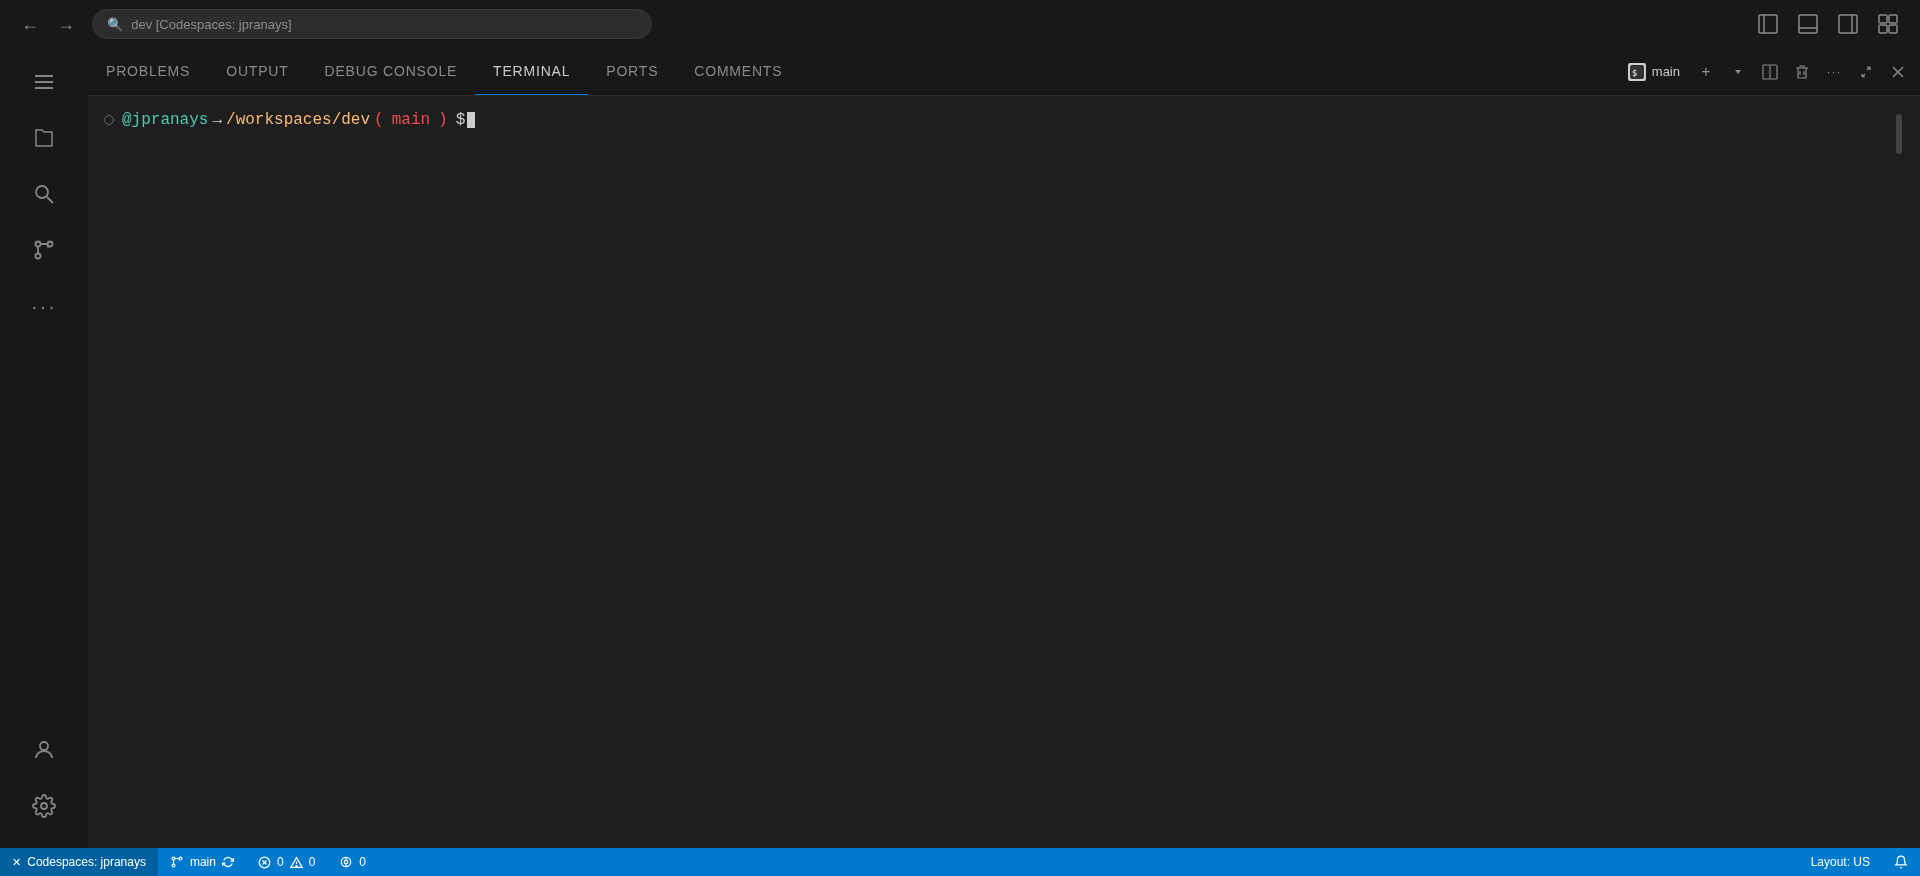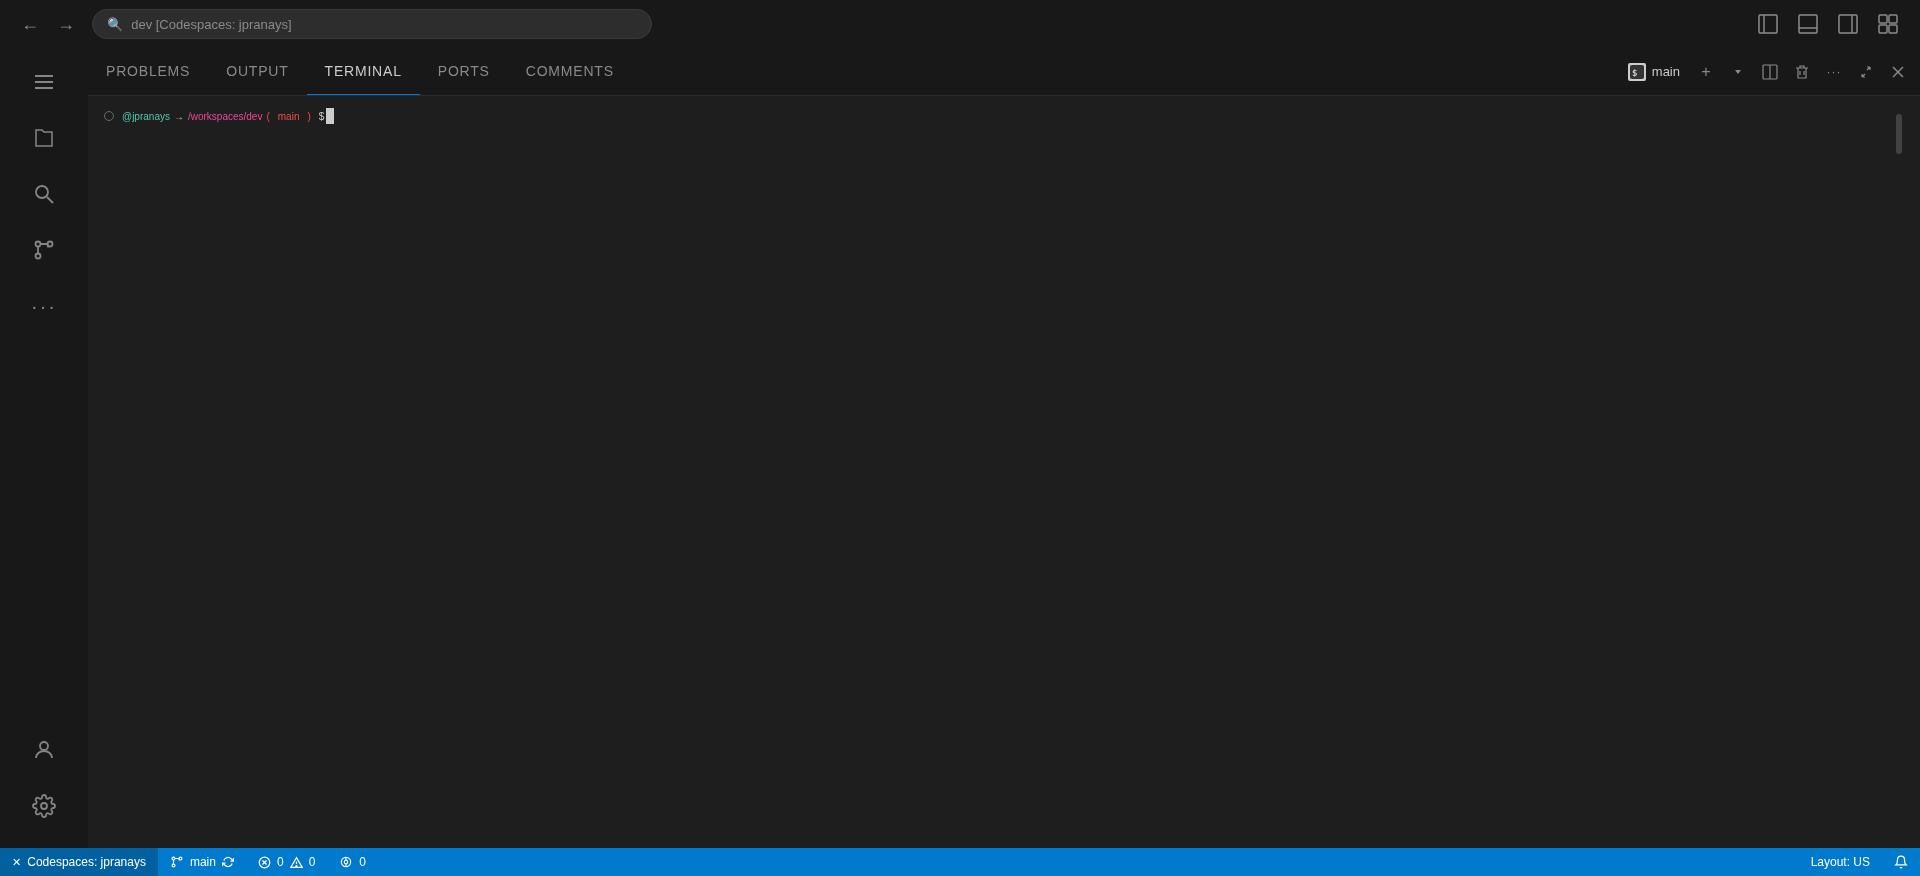--- a/index.html
+++ b/index.html
@@ -237,22 +237,22 @@
     .terminal-area {
       flex: 1;
       background: #1e1e1e;
       padding: 12px 16px;
       overflow: hidden;
       position: relative;
       display: flex;
     }
     .terminal-content {
       flex: 1;
-      font-family: Liberation Sans, sans-serif;
-      font-size: 10px;
+      font-family: Liberation Mono, monospace;
+      font-size: 16px;
       line-height: 1.5;
     }
     .terminal-prompt {
       display: flex;
       align-items: center;
       gap: 0;
     }
     .terminal-circle {
       width: 10px;
       height: 10px;
@@ -262,21 +262,21 @@
       flex-shrink: 0;
     }
     .prompt-user {
       color: #4ec9b0;
     }
     .prompt-arrow {
       color: #cccccc;
       margin: 0 4px;
     }
     .prompt-path {
-      color: #ec4899;
+      color: #fdba74;
     }
     .prompt-branch {
       color: #f14c4c;
       margin: 0 4px;
     }
     .prompt-dollar {
       color: #cccccc;
       margin-left: 4px;
     }
     .cursor-block {
@@ -435,20 +435,21 @@
         </svg>
       </button>
     </div>
   </div>
 
   <div class="content-area">
 
     <div class="panel-tabs">
       <button class="panel-tab">PROBLEMS</button>
       <button class="panel-tab">OUTPUT</button>
+      <button class="panel-tab">DEBUG CONSOLE</button>
       <button class="panel-tab active">TERMINAL</button>
       <button class="panel-tab">PORTS</button>
       <button class="panel-tab">COMMENTS</button>
 
       <div class="panel-tabs-right">
         <div class="bash-label">
           <div class="bash-icon">
             <svg width="14" height="14" viewBox="0 0 14 14" fill="none">
               <rect width="14" height="14" rx="2" fill="#333"></rect>
               <text x="2" y="11" font-size="9" fill="#cccccc" font-family="monospace">$</text>

